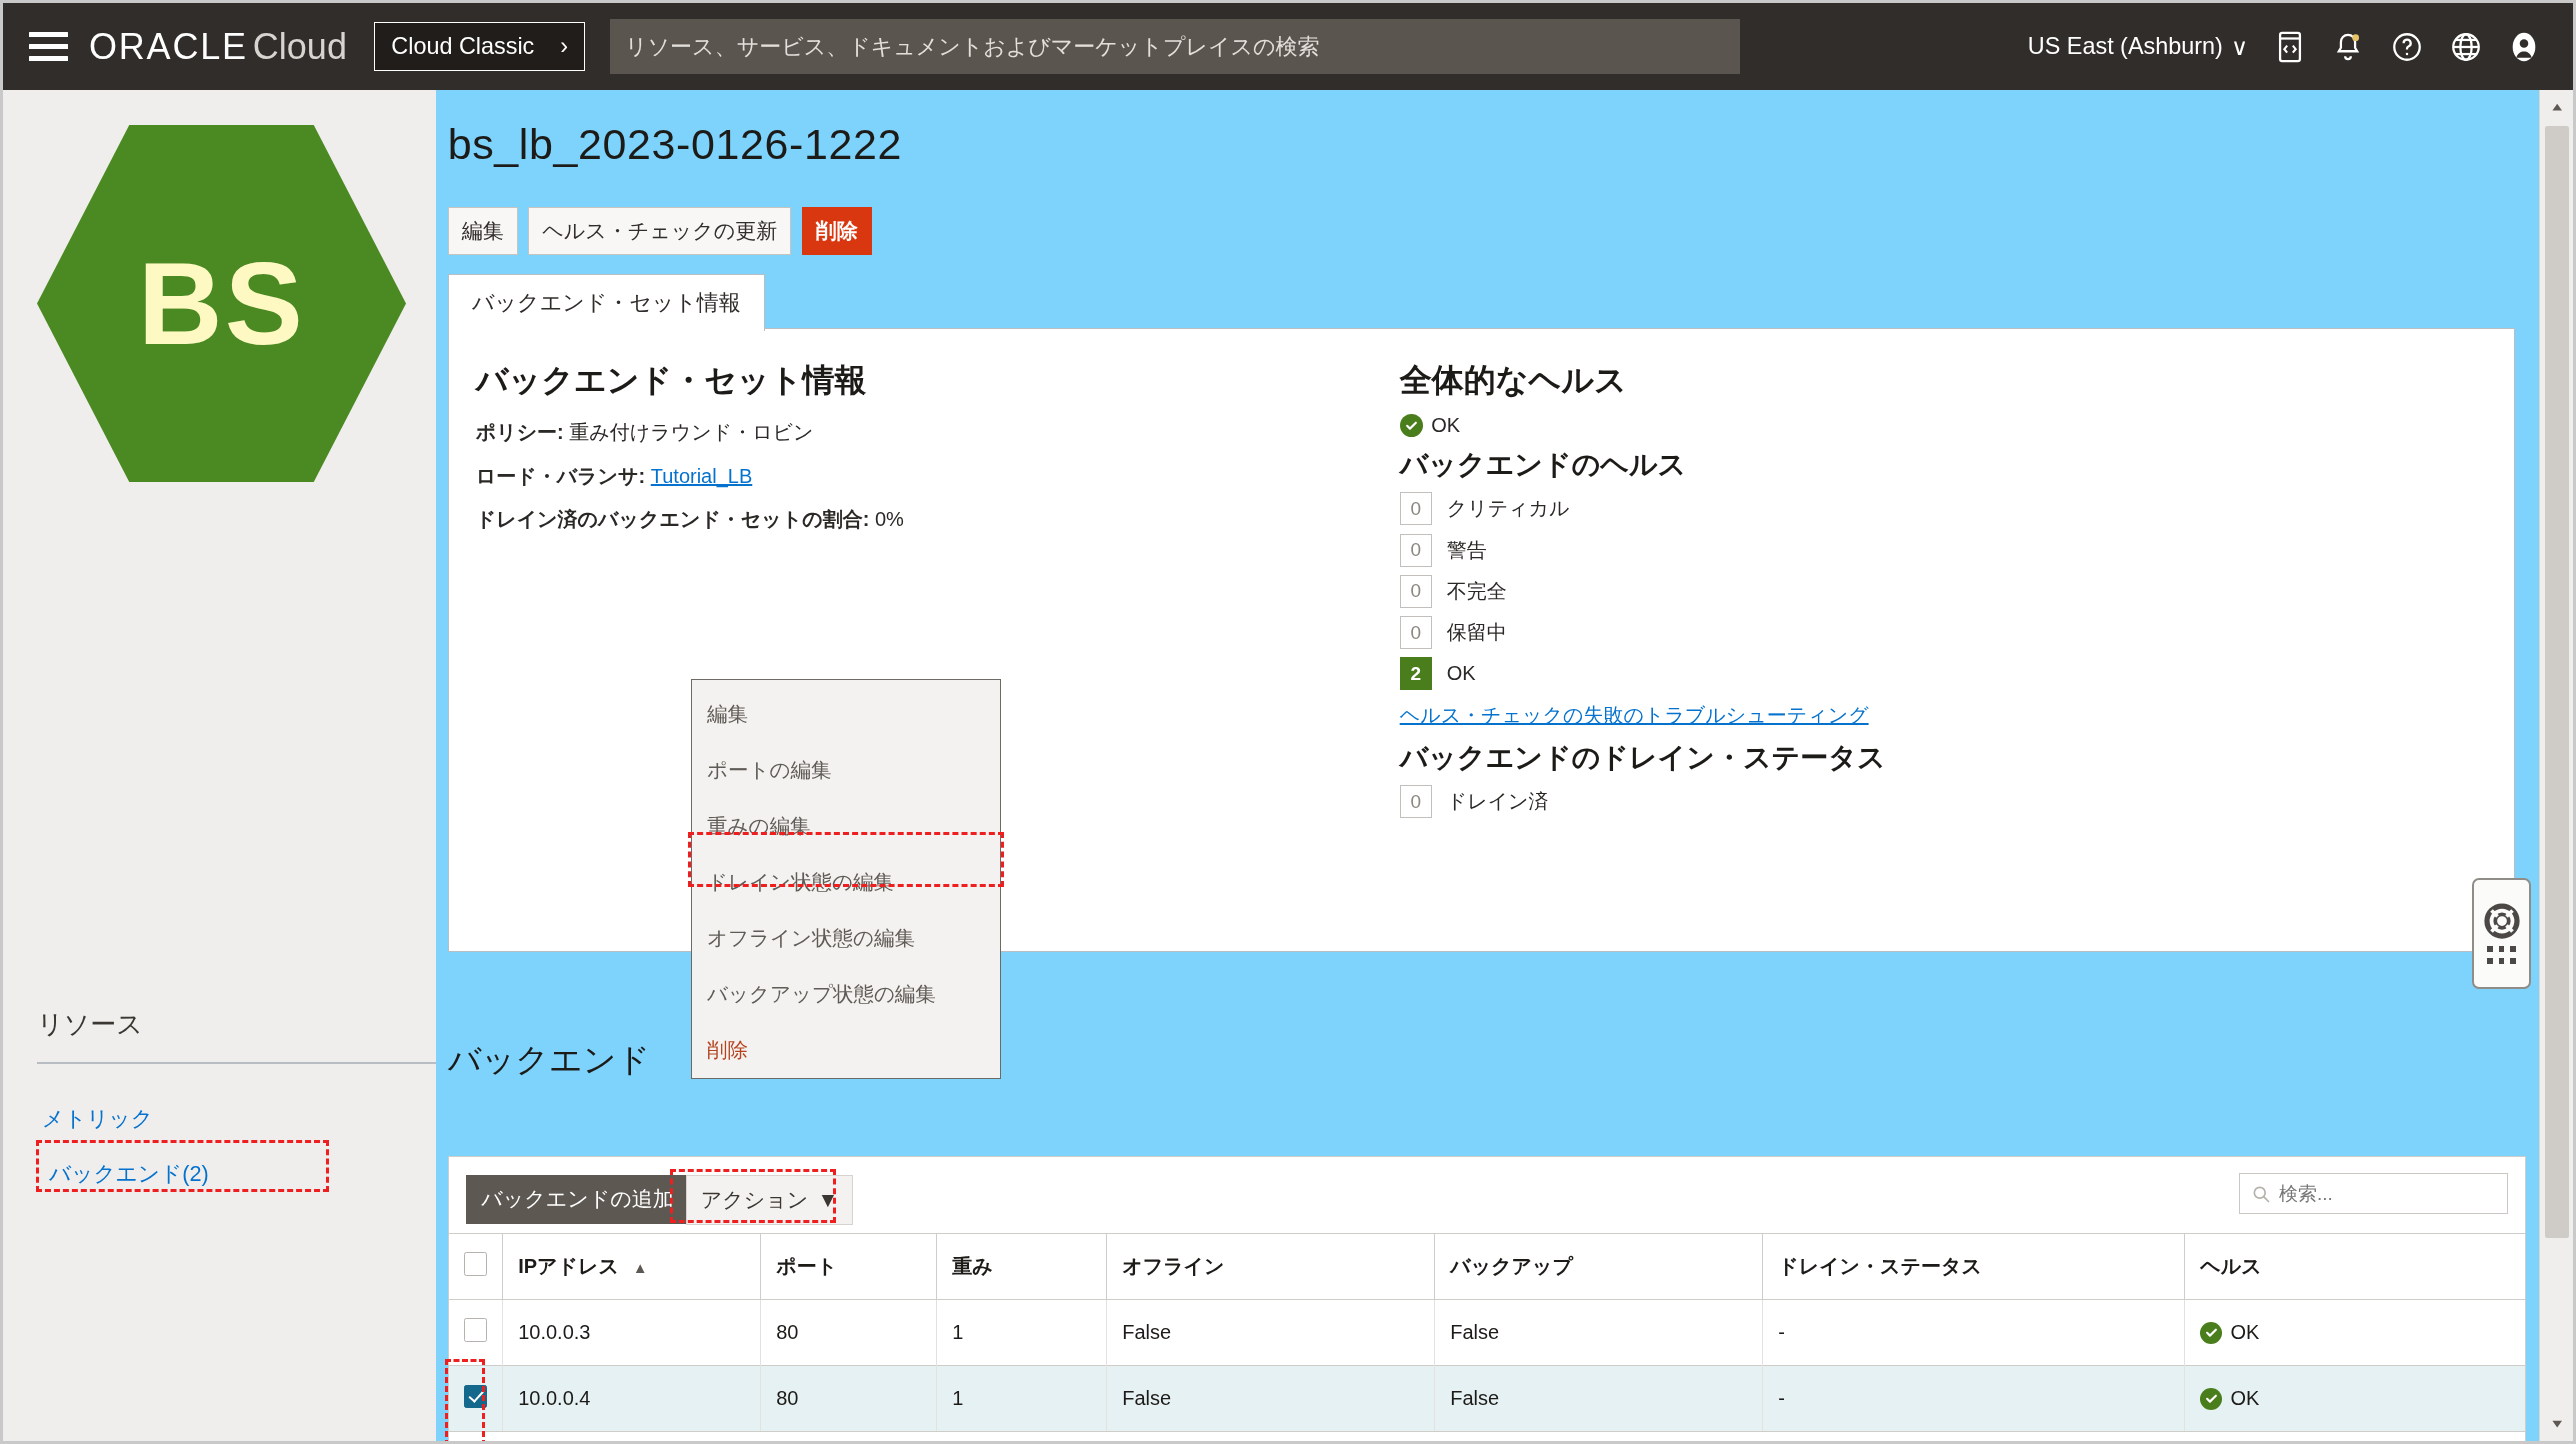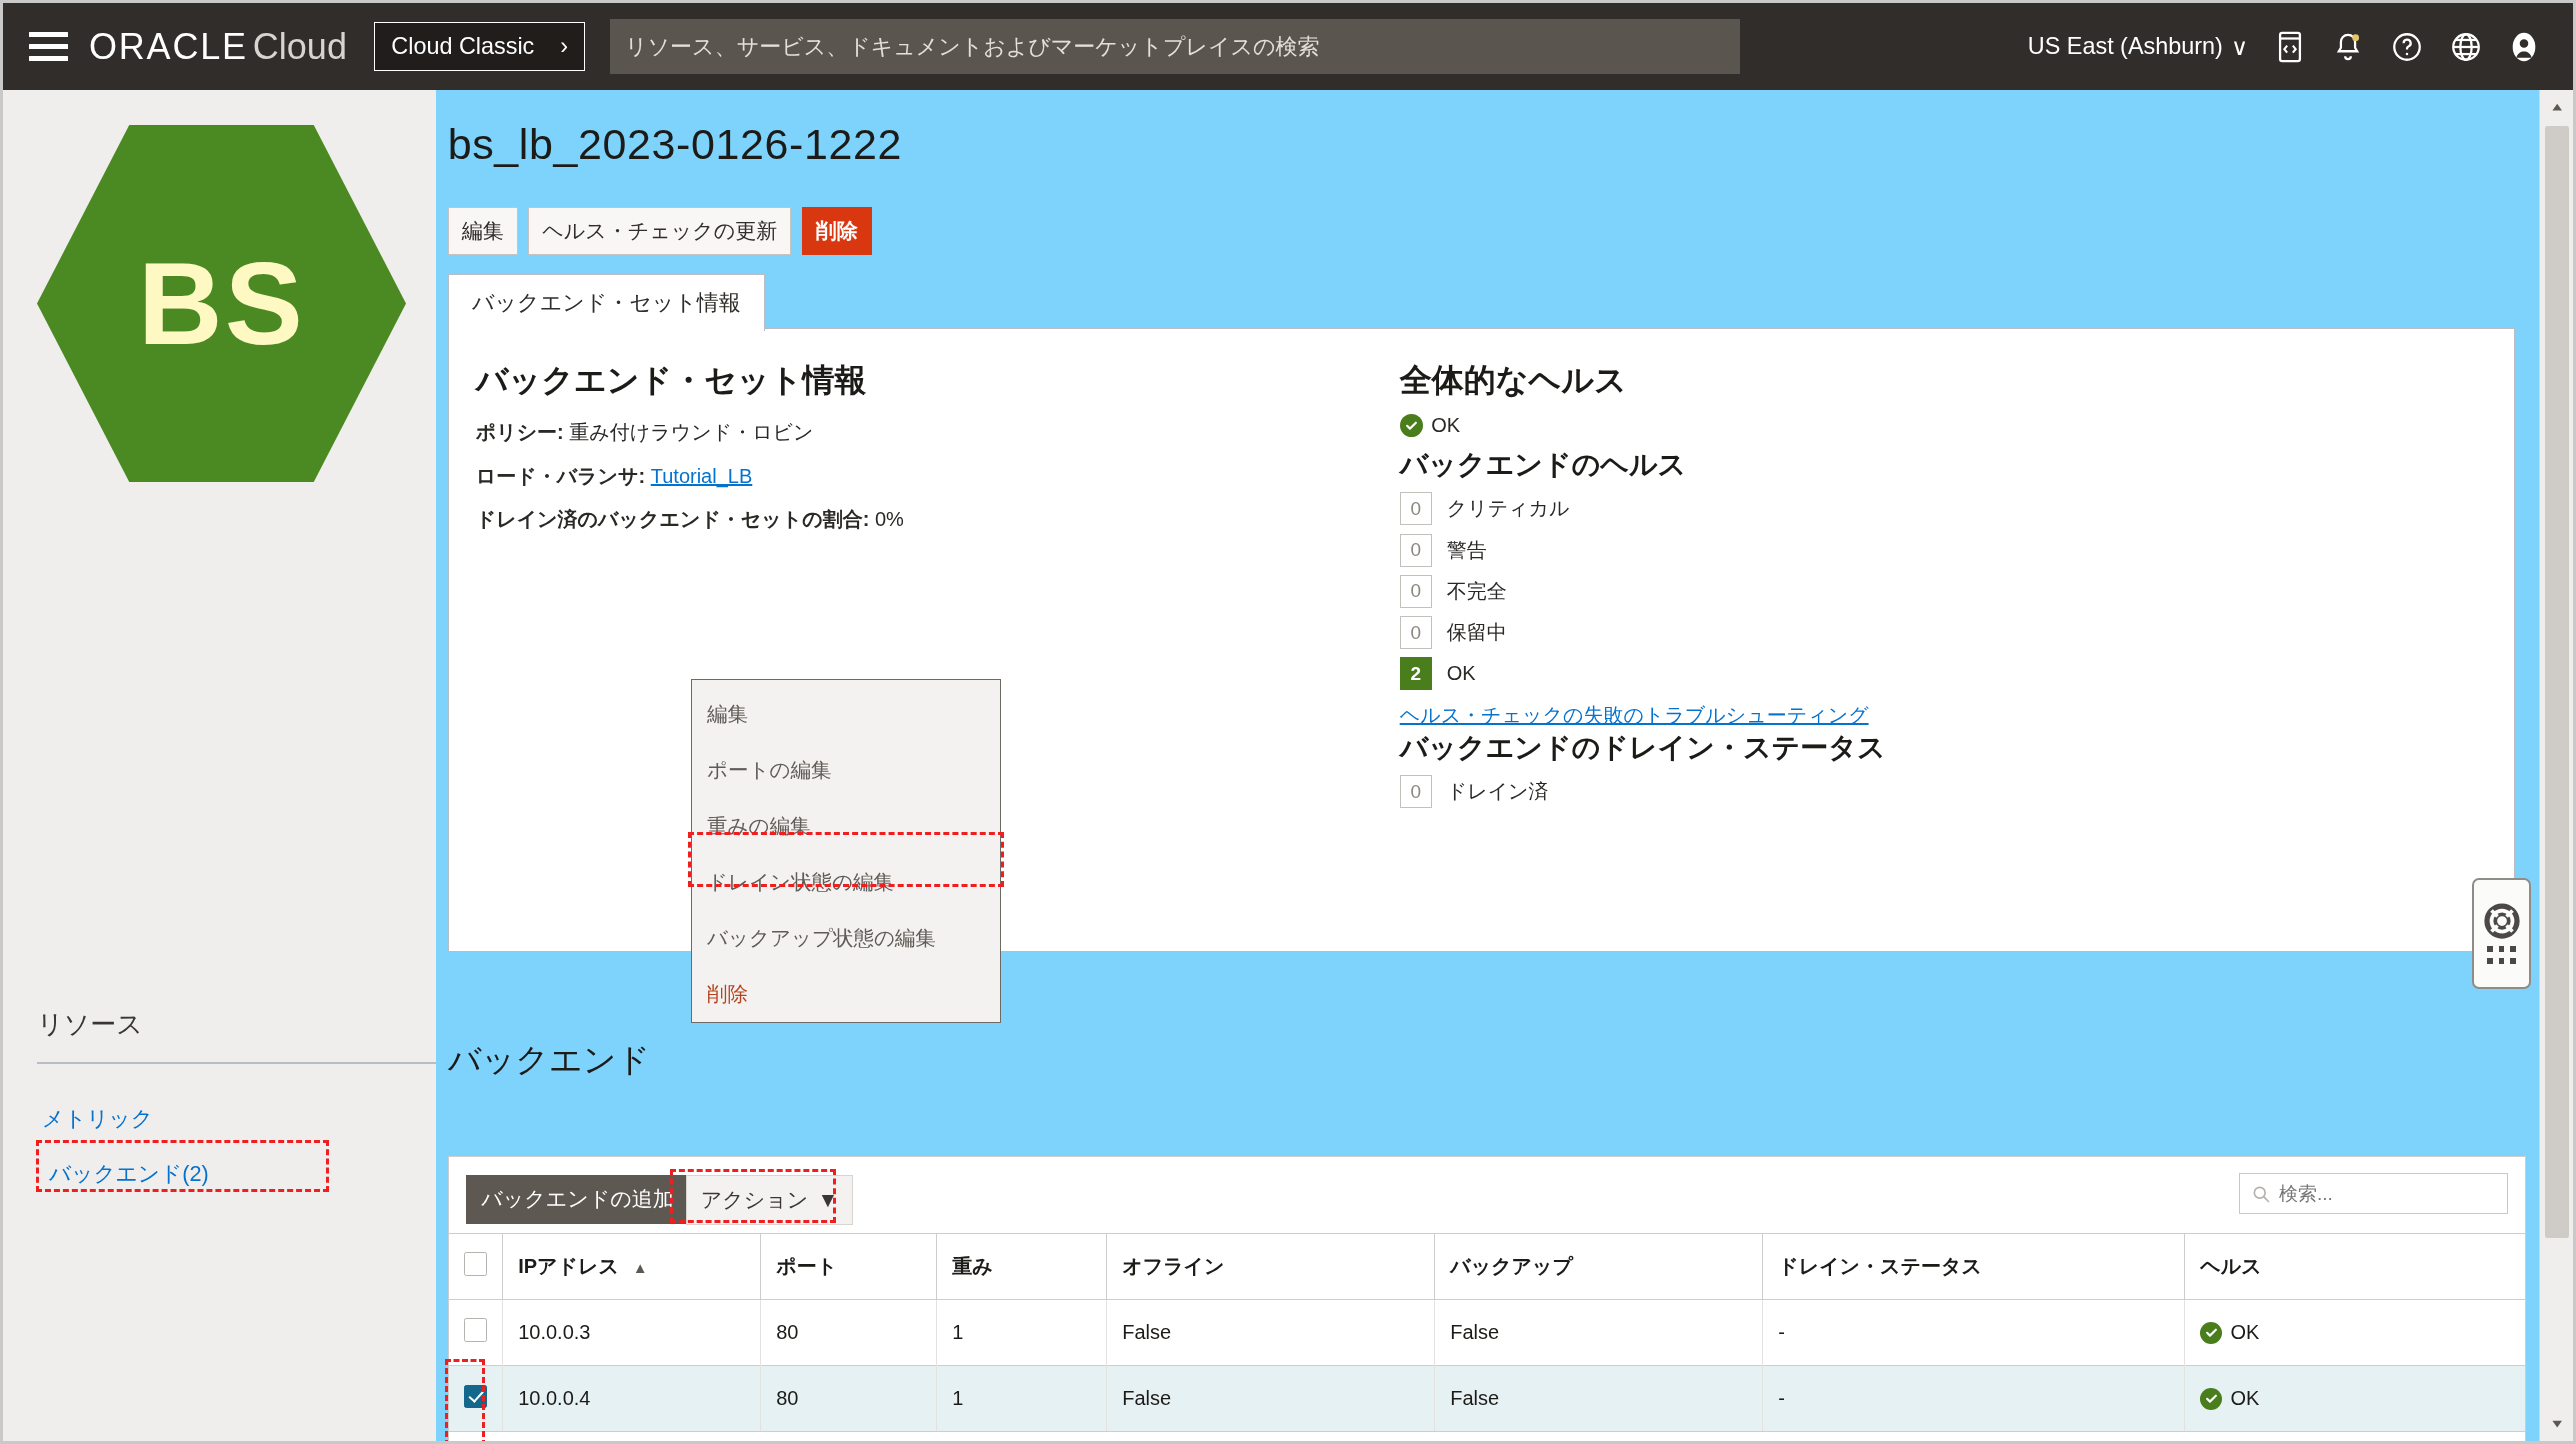--- a/index.html
+++ b/index.html
@@ -512,21 +512,21 @@
           <span class="count-box">0</span>
           <span class="lbl">保留中</span>
         </div>
         <div class="count-row">
           <span class="count-box green">2</span>
           <span class="lbl">OK</span>
         </div>
 
         <a class="ts-link" href="#">ヘルス・チェックの失敗のトラブルシューティング</a>
 
-        <div class="sec-h3" style="margin-top:0">バックエンドのドレイン・ステータス</div>
+        <div class="sec-h3" style="margin-top:10px">バックエンドのドレイン・ステータス</div>
 
         <div class="count-row">
           <span class="count-box">0</span>
           <span class="lbl">ドレイン済</span>
         </div>
       </div>
     </div>
 
     <div id="backends-title">バックエンド</div>
 
@@ -614,20 +614,21 @@
         
         
       </div>
     </div>
 
     <div id="actions-menu">
       <div class="menu-item">編集</div>
       <div class="menu-item">ポートの編集</div>
       <div class="menu-item">重みの編集</div>
       <div class="menu-item">ドレイン状態の編集</div>
+      <div class="menu-item">オフライン状態の編集</div>
       <div class="menu-item">バックアップ状態の編集</div>
       <div class="menu-item delete">削除</div>
     </div>
     <div id="menu-delete-hl"></div>
     <div id="actions-hl"></div>
     <div id="row-hl"></div>
 
   </div>
 
   <div id="support-widget">

